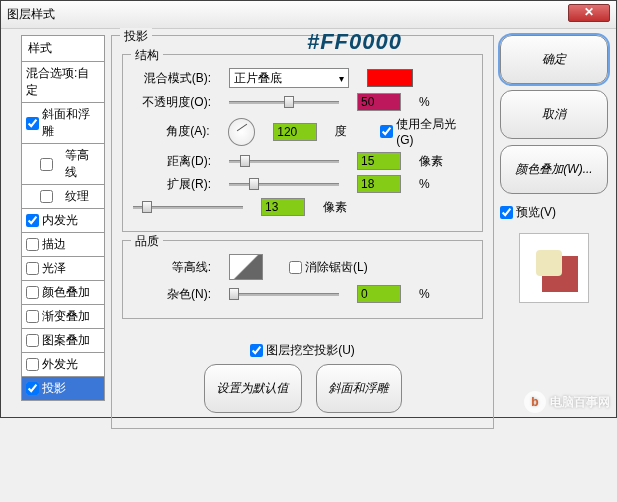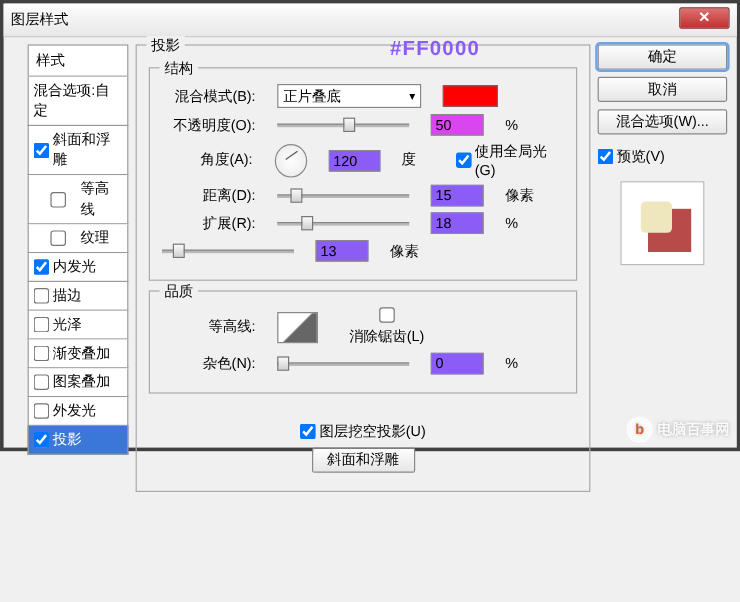--- a/index.html
+++ b/index.html
@@ -1,53 +1,53 @@
 <!DOCTYPE html>
 <html><head>
 <meta charset="utf-8">
 <style>
 * { box-sizing: border-box; margin: 0; padding: 0; font-family: "Microsoft YaHei", Arial, sans-serif; font-size: 12px; }
 body { background: #f0f0f0; width: 617px; height: 502px; overflow: hidden; }
 
-.dialog { width: 617px; height: 376px; background: #f0f0f0; border: 3px solid #404040; position: relative; }
+.dialog { width: 617px; height: 418px; background: #f0f0f0; border: 1px solid #404040; position: relative; }
 .titlebar { height: 28px; background: linear-gradient(#fdfdfd,#e8e8e8); border-bottom: 1px solid #ccc; display: flex; align-items: center; padding: 0 6px; position: relative; }
 .titlebar .title { font-size: 12px; }
 .close-btn { position: absolute; right: 6px; top: 3px; width: 42px; height: 18px; background: linear-gradient(#e07070,#c03030); border: 1px solid #803030; border-radius: 2px; text-align: center; color: #fff; line-height: 14px; font-weight: bold; cursor: pointer; }
 
 .content { display: flex; padding: 6px 8px 8px 8px; gap: 6px; height: calc(100% - 28px); }
 
 .left-col { width: 96px; padding-left: 12px; }
 .left-col .head { border: 1px solid #999; padding: 4px 6px; background: #fff; }
 .opt-row { border: 1px solid #999; border-top: none; background: #fff; padding: 3px 4px; display: flex; align-items: center; gap: 3px; }
 .opt-row.indent { padding-left: 18px; gap: 12px; }
 .opt-row.sel { background: #3a77d6; color: #fff; }
 .opt-row input[type=checkbox] { width: 13px; height: 13px; }
 .opt-label { }
 
 .mid-col { flex: 1; position: relative; }
 .fieldset { border: 1px solid #aaa; margin-bottom: 8px; padding: 8px 10px 10px 10px; position: relative; }
 .fs-title { position: absolute; top: -8px; left: 8px; background: #f0f0f0; padding: 0 4px; }
-.annot { position: absolute; top: -26px; right: 80px; color: #8b5cf6; font-size: 17px; font-weight: 900; letter-spacing: 1px; }
+.annot { position: absolute; top: -26px; right: 80px; color: #0c4a6e; font-size: 22px; font-weight: 900; font-style: italic; letter-spacing: 1px; }
 .row { display: flex; align-items: center; margin: 5px 0; gap: 18px; }
 .lbl { width: 78px; text-align: right; }
 .select { border: 1px solid #888; background: #fff; height: 20px; padding: 0 18px 14px 4px; width: 120px; line-height: 18px; position: relative; }
 .select::after { content: "▾"; position: absolute; right: 4px; top: 1px; font-size: 10px; }
 .color-swatch { width: 46px; height: 18px; background: #ff0000; border: 1px solid #666; }
 .slider { flex: 0 0 110px; height: 14px; position: relative; }
 .slider::before { content: ""; position: absolute; left: 0; right: 0; top: 6px; height: 2px; background: #b8b8b8; border-top: 1px solid #888; }
 .slider-thumb { position: absolute; top: 1px; width: 10px; height: 12px; background: linear-gradient(#fafafa,#d0d0d0); border: 1px solid #777; }
-.numbox { width: 44px; height: 18px; border: 1px solid #888; background: #8b5cf6; padding: 0 3px; line-height: 16px; }
-.numbox.hl { background: #d946ef; }
+.numbox { width: 44px; height: 18px; border: 1px solid #888; background: #84cc16; padding: 0 3px; line-height: 16px; }
+.numbox.hl { background: #be185d; }
 .unit { width: 28px; }
 .dial { width: 28px; height: 28px; border: 1px solid #888; border-radius: 50%; background: radial-gradient(#fff,#e8e8e8); position: relative; }
 .dial::after { content: ""; position: absolute; width: 12px; height: 1px; background: #555; top: 8px; left: 7px; transform: rotate(-35deg); }
 .contour-sw { width: 34px; height: 26px; border: 1px solid #888; background: linear-gradient(135deg,#fff 0%,#fff 48%,#666 52%,#666 100%); }
 .chk { display: flex; align-items: center; gap: 3px; }
 
-.btn { border: 1px solid #888; background: linear-gradient(#fdfdfd,#e6e6e6); padding: 1px 12px; cursor: pointer; border-radius: 2px; }
+.btn { border: 1px solid #888; background: linear-gradient(#fdfdfd,#e6e6e6); padding: 15px 12px; cursor: pointer; border-radius: 12px; font-style: italic; }
 
 .right-col { width: 108px; display: flex; flex-direction: column; gap: 6px; align-items: stretch; }
 .right-col .btn { text-align: center; }
 .btn.primary { outline: 2px solid #6ea3e6; }
 .preview-chk { display: flex; align-items: center; gap: 3px; margin-top: 4px; }
 .preview-box { width: 70px; height: 70px; background: #fff; border: 1px solid #bbb; margin: 6px auto; position: relative; }
 .preview-inner1 { position: absolute; width: 36px; height: 36px; background: #b84a4a; left: 22px; top: 22px; }
 .preview-inner2 { position: absolute; width: 26px; height: 26px; background: #efe7bc; left: 16px; top: 16px; border-radius: 4px; }
 .watermark { position: absolute; right: 6px; bottom: 4px; color: rgba(255,255,255,0.9); font-size: 18px; font-weight: bold; text-shadow: 0 0 3px rgba(0,0,0,.3); display: flex; align-items: center; gap: 4px; }
 .wm-icon { width: 22px; height: 22px; border-radius: 50%; background: rgba(255,255,255,.7); color: #d06030; text-align: center; line-height: 22px; font-weight: bold; }
@@ -88,20 +88,24 @@
           <div class="opt-row">
             <input type="checkbox" style="">
             <span class="opt-label">描边</span>
           </div>
           <div class="opt-row">
             <input type="checkbox" style="">
             <span class="opt-label">光泽</span>
           </div>
           <div class="opt-row">
             <input type="checkbox" style="">
+            <span class="opt-label">颜色叠加</span>
+          </div>
+          <div class="opt-row">
+            <input type="checkbox" style="">
             <span class="opt-label">渐变叠加</span>
           </div>
           <div class="opt-row">
             <input type="checkbox" style="">
             <span class="opt-label">图案叠加</span>
           </div>
           <div class="opt-row">
             <input type="checkbox" style="">
             <span class="opt-label">外发光</span>
           </div>
@@ -171,21 +175,21 @@
             <div class="numbox">13</div>
             <span class="unit">像素</span>
           </div>
         </div>
 
         <div class="fieldset">
           <span class="fs-title">品质</span>
           <div class="row">
             <span class="lbl">等高线:</span>
             <div class="contour-sw"></div>
-            <label class="chk" style="margin-left:8px;flex-direction:column;">
+            <label class="chk" style="margin-left:8px;">
               <input type="checkbox" style="">
               <span>消除锯齿(L)</span>
             </label>
           </div>
           <div class="row">
             <span class="lbl">杂色(N):</span>
             <div class="slider">
                 <div class="slider-thumb" style="left:0%"></div>
               </div>
             <div class="numbox">0</div>
@@ -193,29 +197,30 @@
           </div>
         </div>
 
         <div class="row" style="justify-content:center;margin-top:23px;">
           <label class="chk">
             <input type="checkbox" checked="" style="">
             <span>图层挖空投影(U)</span>
           </label>
         </div>
         <div class="row" style="justify-content:center; gap:14px;">
+          <button class="btn">设置为默认值</button>
           <button class="btn">斜面和浮雕</button>
         </div>
       </div>
     </div>
 
     <div class="right-col">
       <button class="btn primary">确定</button>
       <button class="btn">取消</button>
-      <button class="btn">混合选项(W)...</button>
+      <button class="btn">颜色叠加(W)...</button>
       <label class="preview-chk">
         <input type="checkbox" checked="" style="">
         <span>预览(V)</span>
       </label>
       <div class="preview-box">
         <div class="preview-inner1"></div>
         <div class="preview-inner2"></div>
       </div>
     </div>
   </div>

